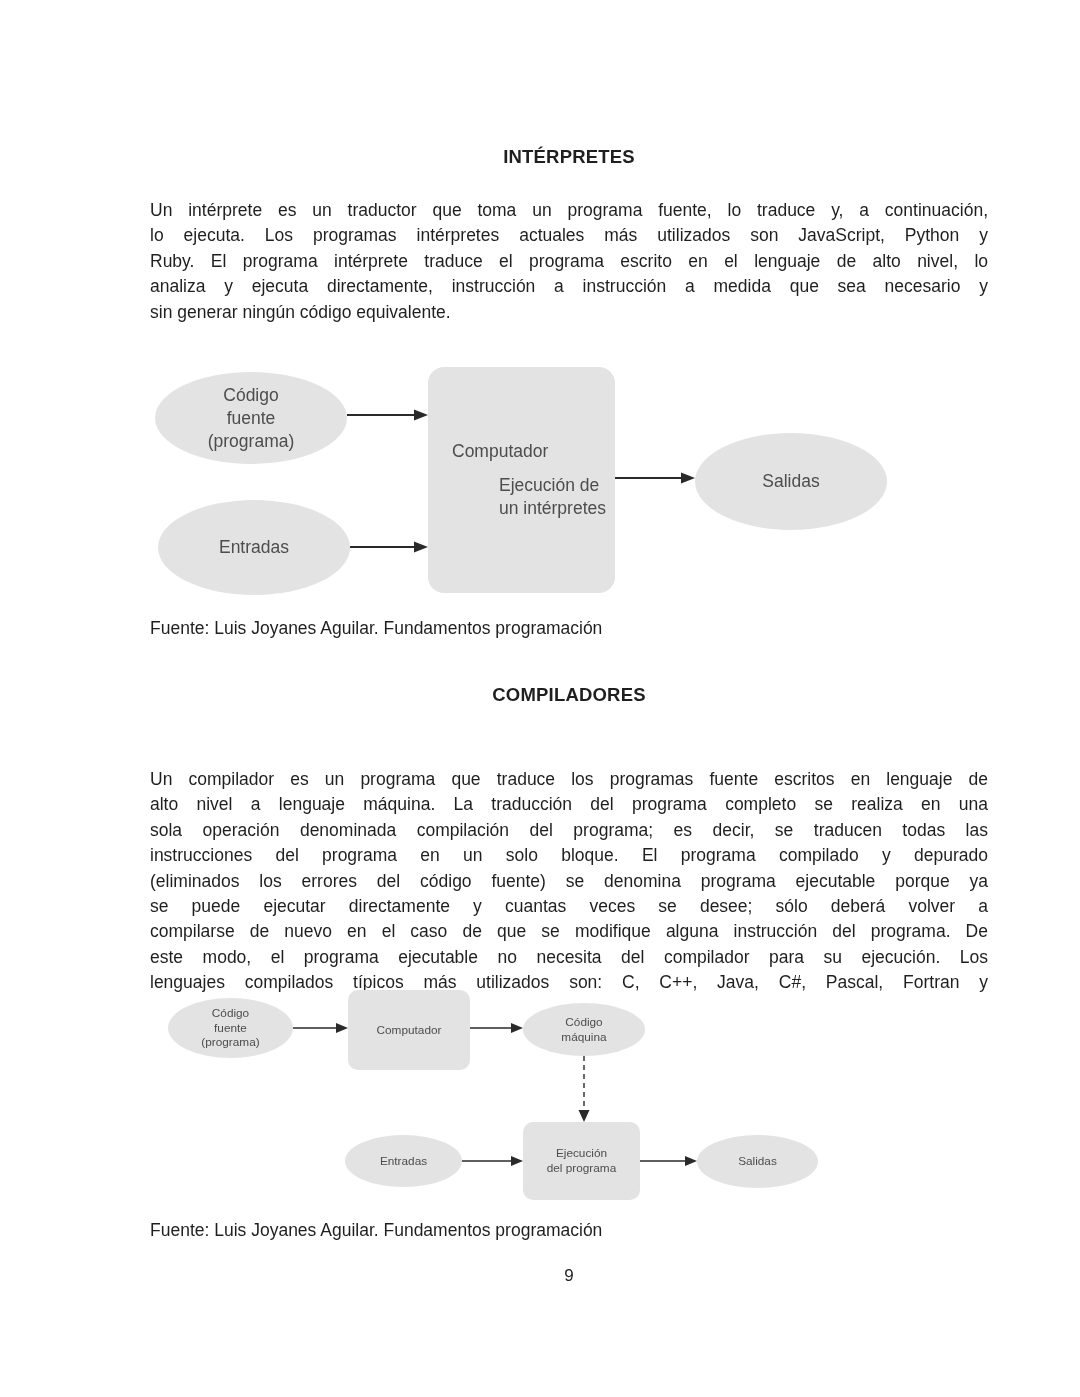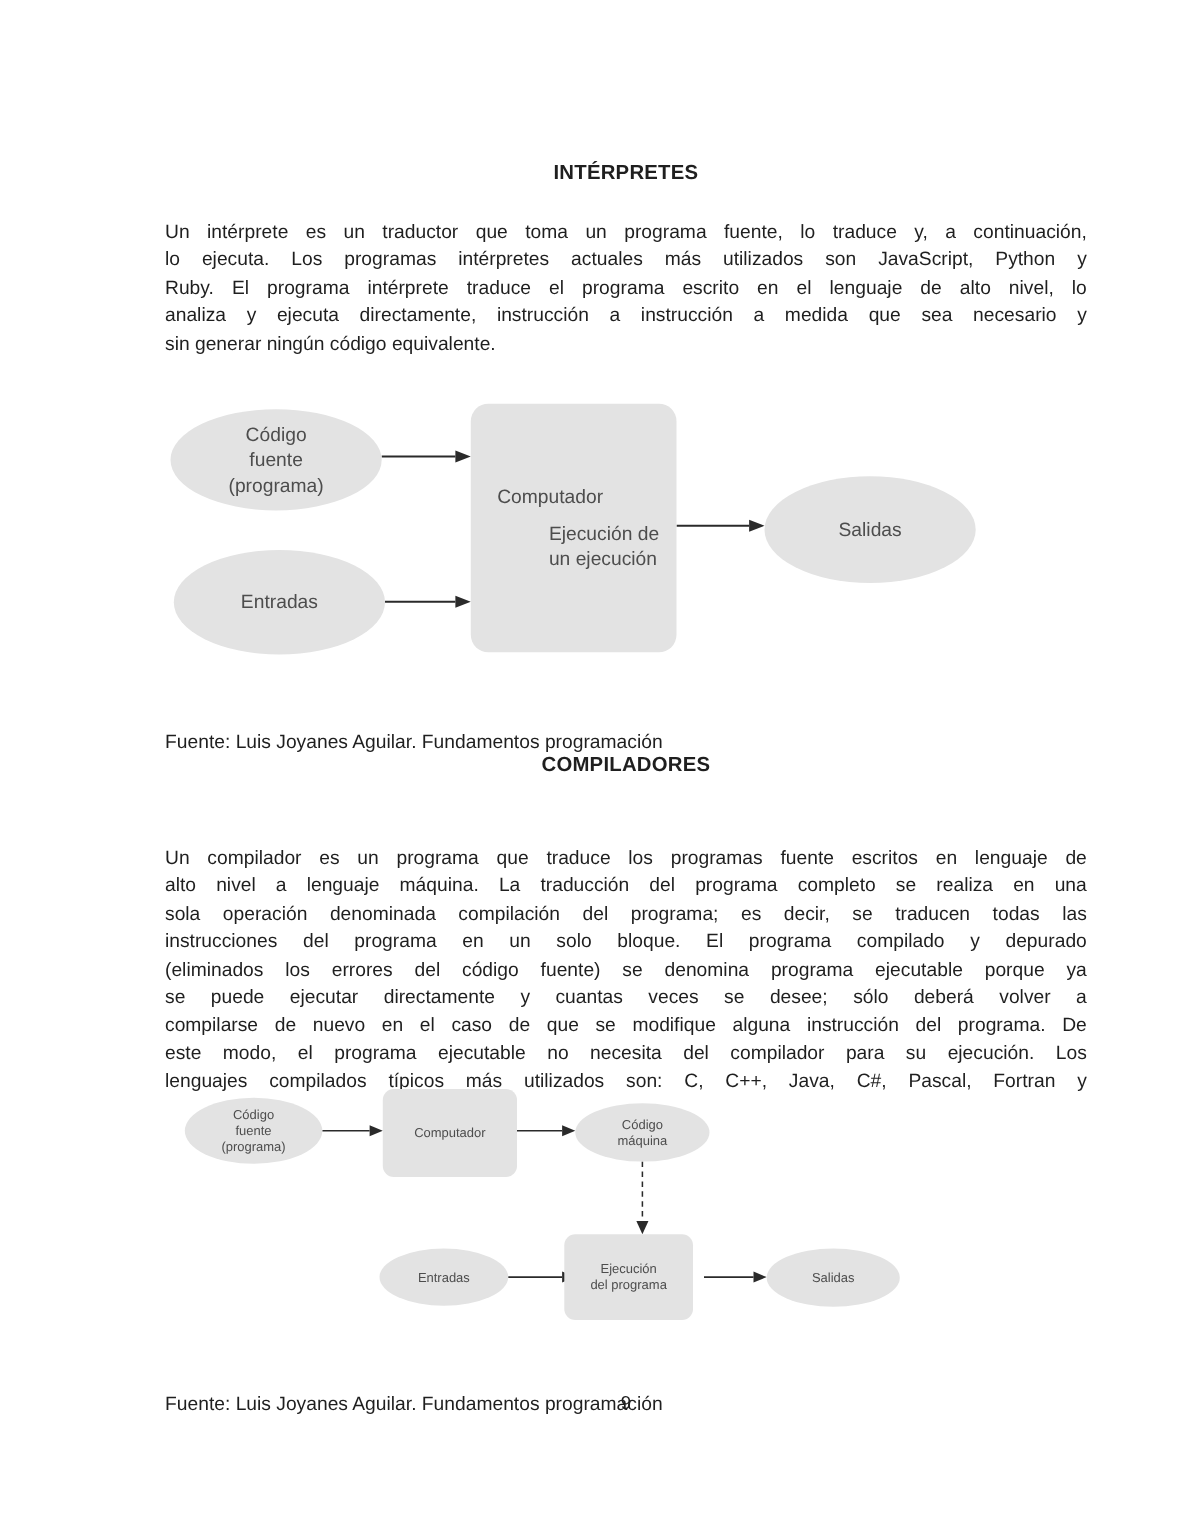--- a/index.html
+++ b/index.html
@@ -15,21 +15,21 @@
     font-size:18.5px; font-weight:bold; text-align:center;
     letter-spacing:0.2px;
   }
   .para { position:absolute; left:150px; width:838px; }
   .para-line {
     font-size:17.5px; line-height:25.4px;
     text-align:justify; text-align-last:justify;
     white-space:normal;
   }
   .para-line.last { text-align-last:left; }
-  .source-line { position:absolute; left:150px; width:838px; font-size:17.5px;margin-top:46px; }
+  .source-line { position:absolute; left:150px; width:838px; font-size:17.5px; }
   .page-number { position:absolute; left:150px; width:838px; text-align:center; font-size:17px; }
 
   .diagram { position:absolute; }
   .diagram svg { position:absolute; left:0; top:0; pointer-events:none; }
   .diagram line { stroke:var(--arrow,#2a2a2a); }
   .diagram polygon { fill:var(--arrow,#2a2a2a); }
   .node {
     position:absolute; box-sizing:border-box;
     background:var(--shape-fill,#e3e3e3);
     color:var(--shape-text,#4d4d4d);
@@ -50,21 +50,21 @@
   }
   #d1-computer .csub { margin-top:11px;margin-left:47px; }
   #d1-outputs { left:545px; top:73px; width:192px; height:97px; }
 
   
   #d2 { left:150px; top:985px; width:740px; height:225px; }
   #d2 .node { font-size:11.8px; line-height:14.8px; }
   #d2-source  { left:18px;  top:13px;  width:125px; height:60px; }
   #d2-compiler{ left:198px; top:5px;   width:122px; height:80px; border-radius:10px; }
   #d2-machine { left:373px; top:18px;  width:122px; height:53px; }
-  #d2-exec    { left:363px; top:137px; width:117px; height:78px; border-radius:10px; line-height:16px; }
+  #d2-exec    { left:373px; top:137px; width:117px; height:78px; border-radius:10px; line-height:16px; }
   #d2-inputs  { left:195px; top:150px; width:117px; height:52px; }
   #d2-outputs { left:547px; top:150px; width:121px; height:53px; }
 
   .t1 { top:146px; }
   .p1 { top:198px; }
   #src1 { top:618px; }
   .t2 { top:684px; }
   .p2 { top:767px; }
   #src2 { top:1220px; }
   .page-number { top:1266px; }
@@ -104,21 +104,21 @@
       <span>fuente</span>
       <span>(programa)</span>
     </div>
     <div class="node ellipse" id="d1-inputs">
       <span>Entradas</span>
     </div>
     <div class="node" id="d1-computer">
       <div>Computador</div>
       <div class="csub">
         <div>Ejecución de</div>
-        <div>un ejecución</div>
+        <div>un intérpretes</div>
       </div>
     </div>
     <div class="node ellipse" id="d1-outputs">
       <span>Salidas</span>
     </div>
   </div>
 
   <div class="source-line" id="src1">Fuente: Luis Joyanes Aguilar. Fundamentos programación</div>
 
   <div class="sec-title t2">COMPILADORES</div>

